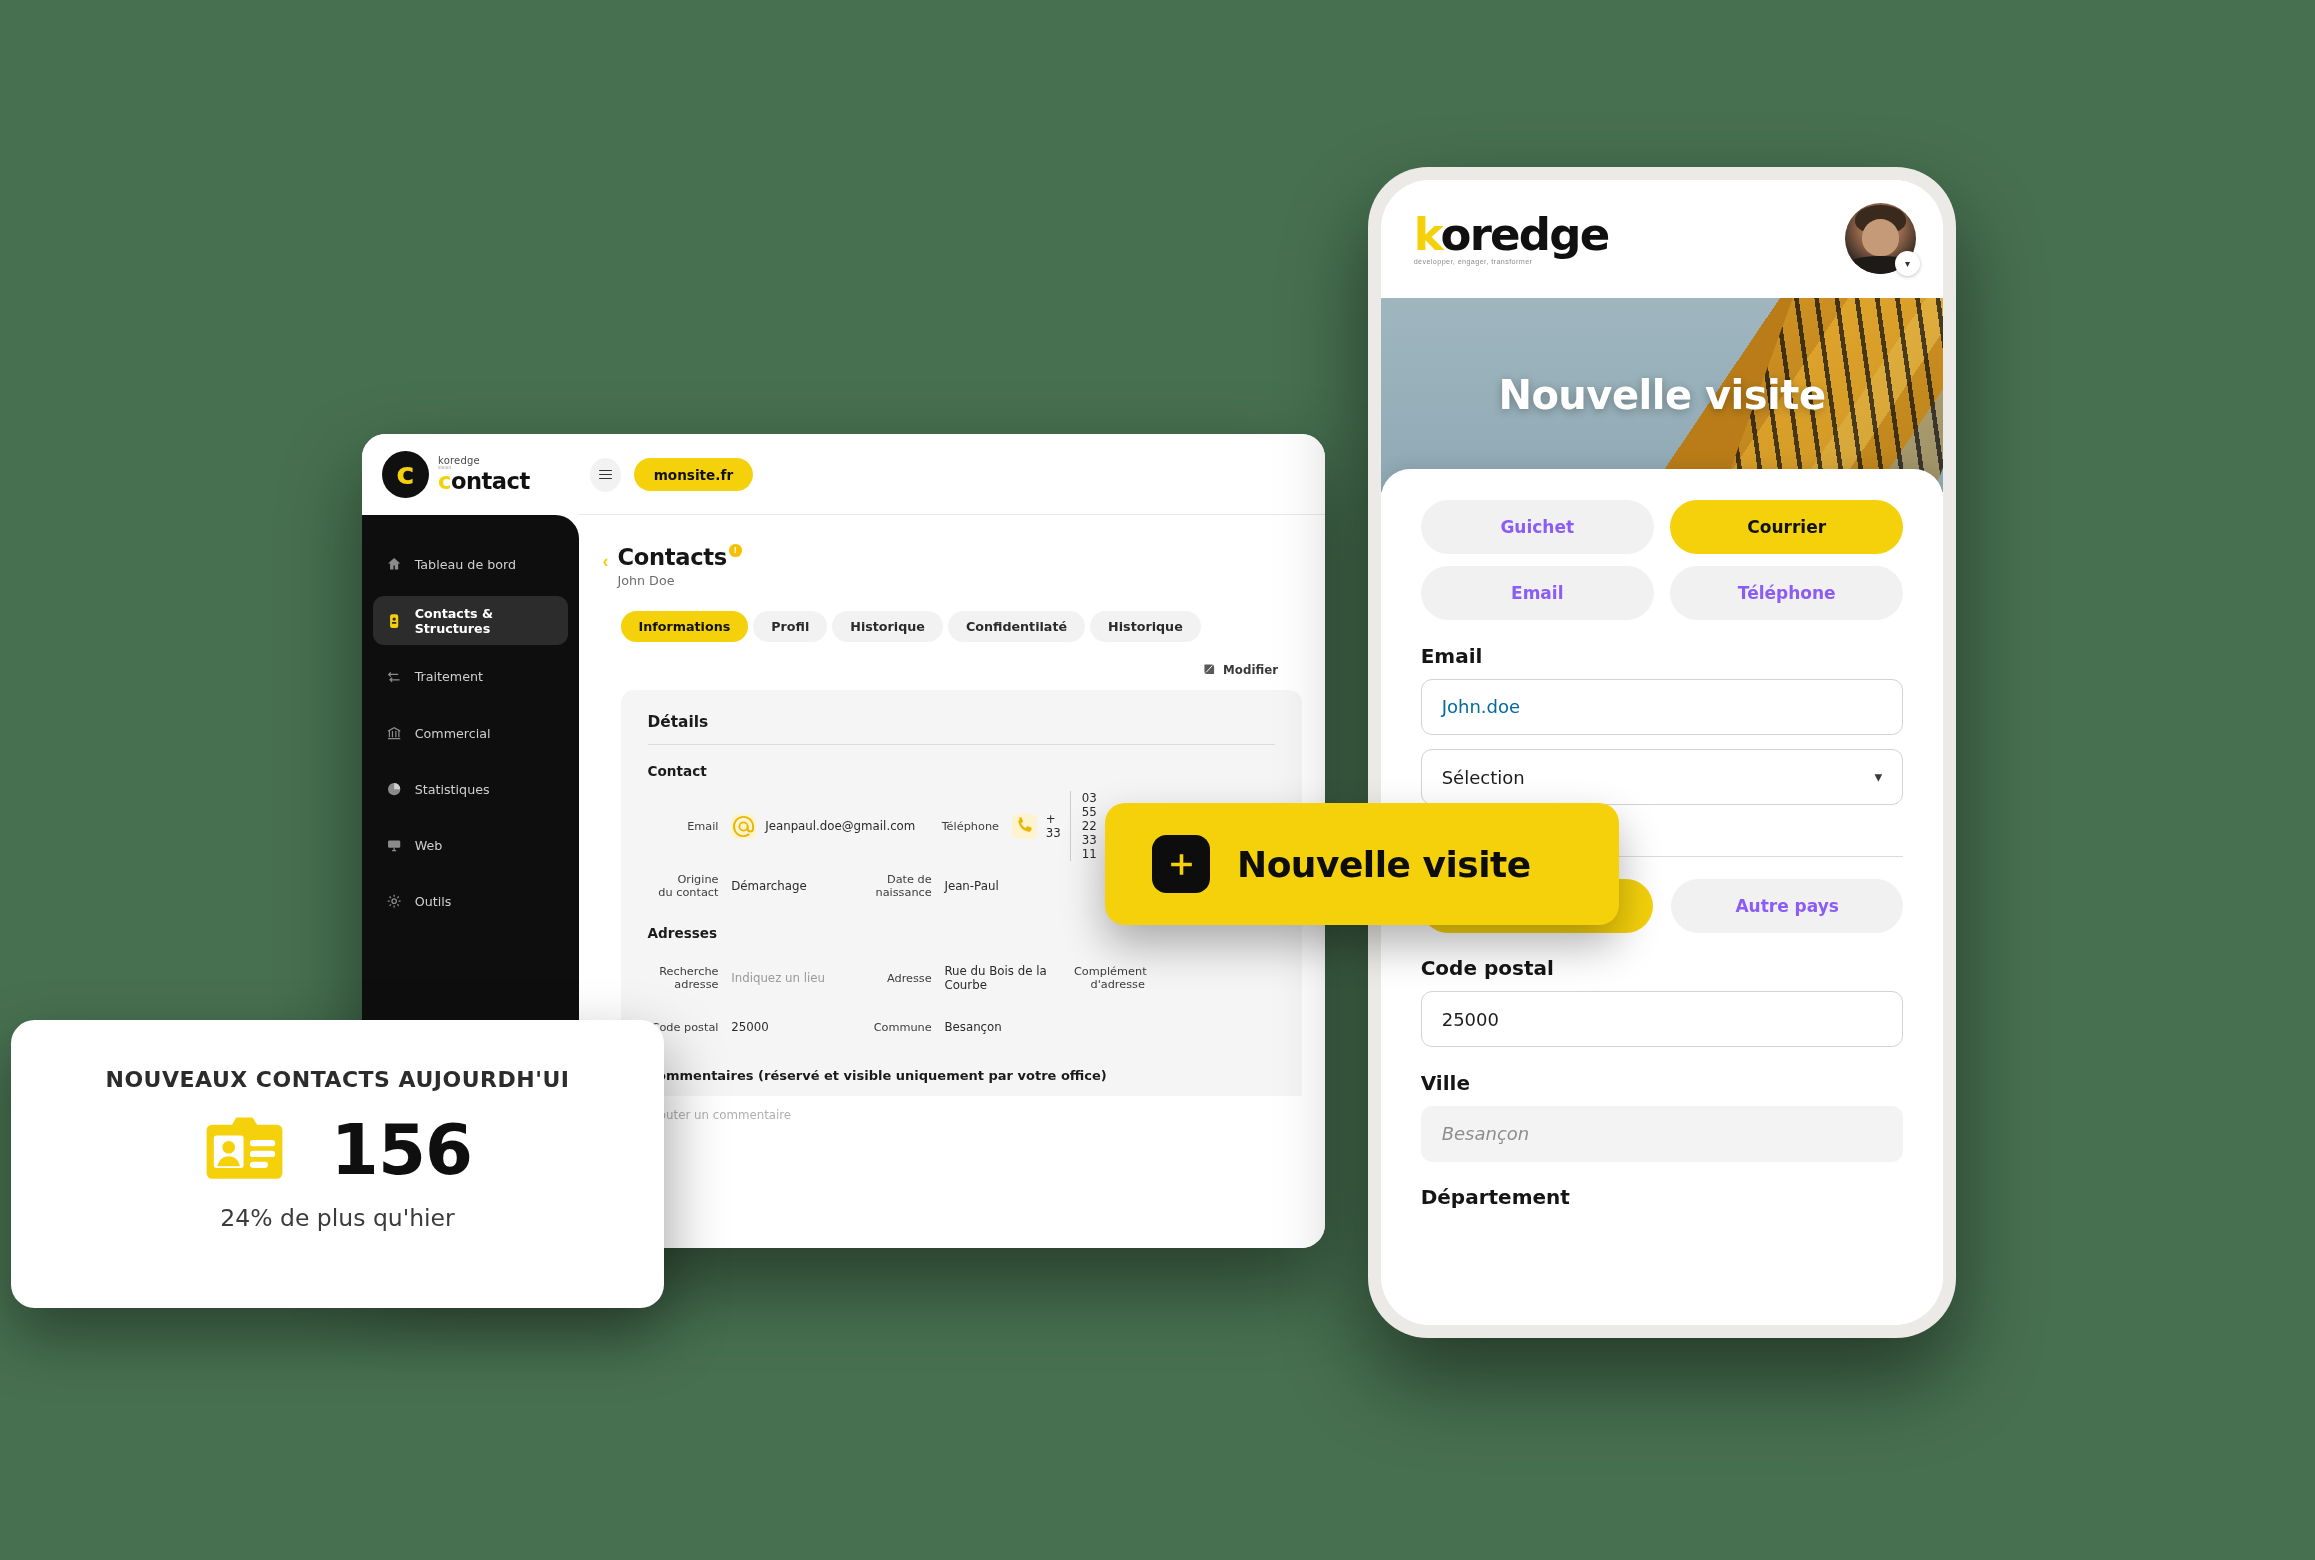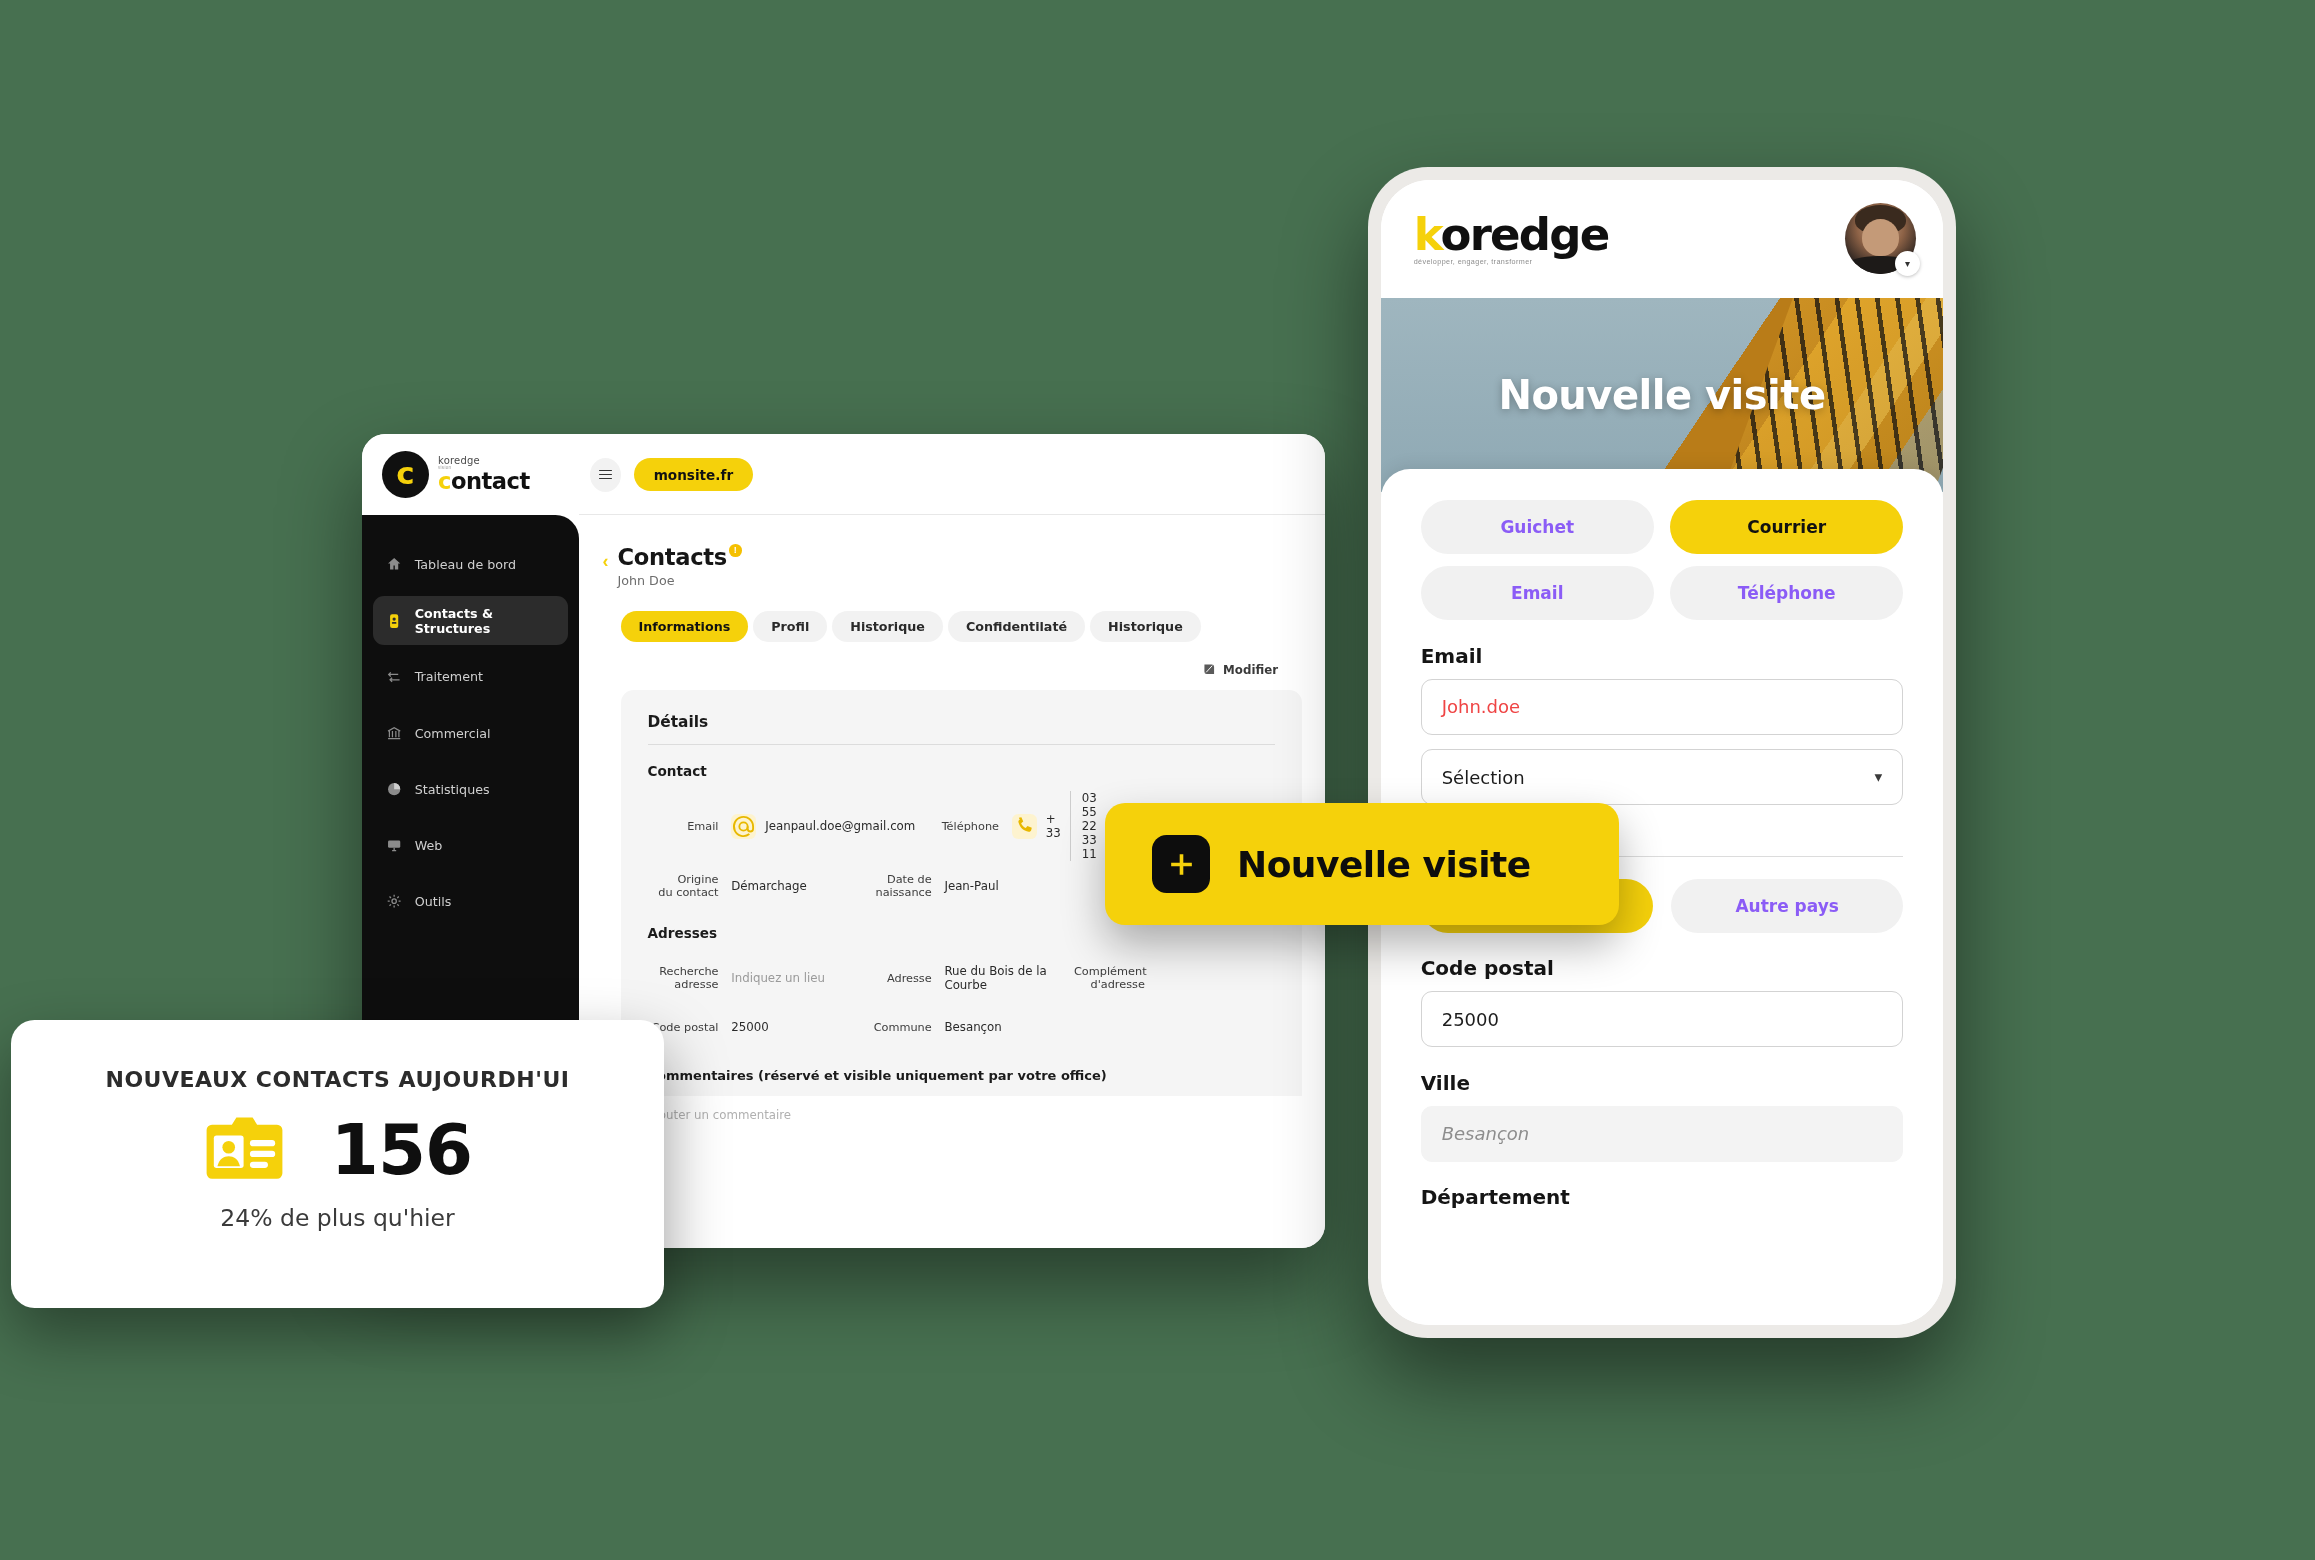--- a/index.html
+++ b/index.html
@@ -259,21 +259,21 @@
   .field-label {
     font-size: 20px; font-weight: 700; color: #151515;
     margin: 23.5px 0 11px 0; font-family:"DejaVu Sans",sans-serif;
   }
   .field-input {
     height: 56px; border: 1.4px solid #d3d3d3; border-radius: 11px;
     display:flex; align-items:center; padding: 0 20px;
     font-size: 18px; color: #1d1d1d; font-family:"DejaVu Sans",sans-serif;
     background:#fff;
   }
-  .field-input.placeholder { color: #ef4444; }
+  .field-input.placeholder { color: #0369a1; }
   .field-input.filled-soft { background:#f3f3f3; border-color:#f3f3f3; color:#8d8d8d; font-style:italic; }
   .field-select {
     height: 56px; border: 1.4px solid #d3d3d3; border-radius: 11px;
     display:flex; align-items:center; justify-content:space-between; padding: 0 20px;
     font-size: 18px; color: #1d1d1d; font-family:"DejaVu Sans",sans-serif; margin-top: 14.5px;
   }
   .chev-d { font-size: 15.4px; color: #3a3a3a; }
   .sub-note { font-size: 15.4px; color:#3b3b3b; margin-top: 16.3px; font-family:"DejaVu Sans",sans-serif; }
   .hr-soft { height:0.9px; background:#dcdcdc; margin: 16.3px 0 22px 0; }
   .country-row { display:flex; gap: 18px; }

